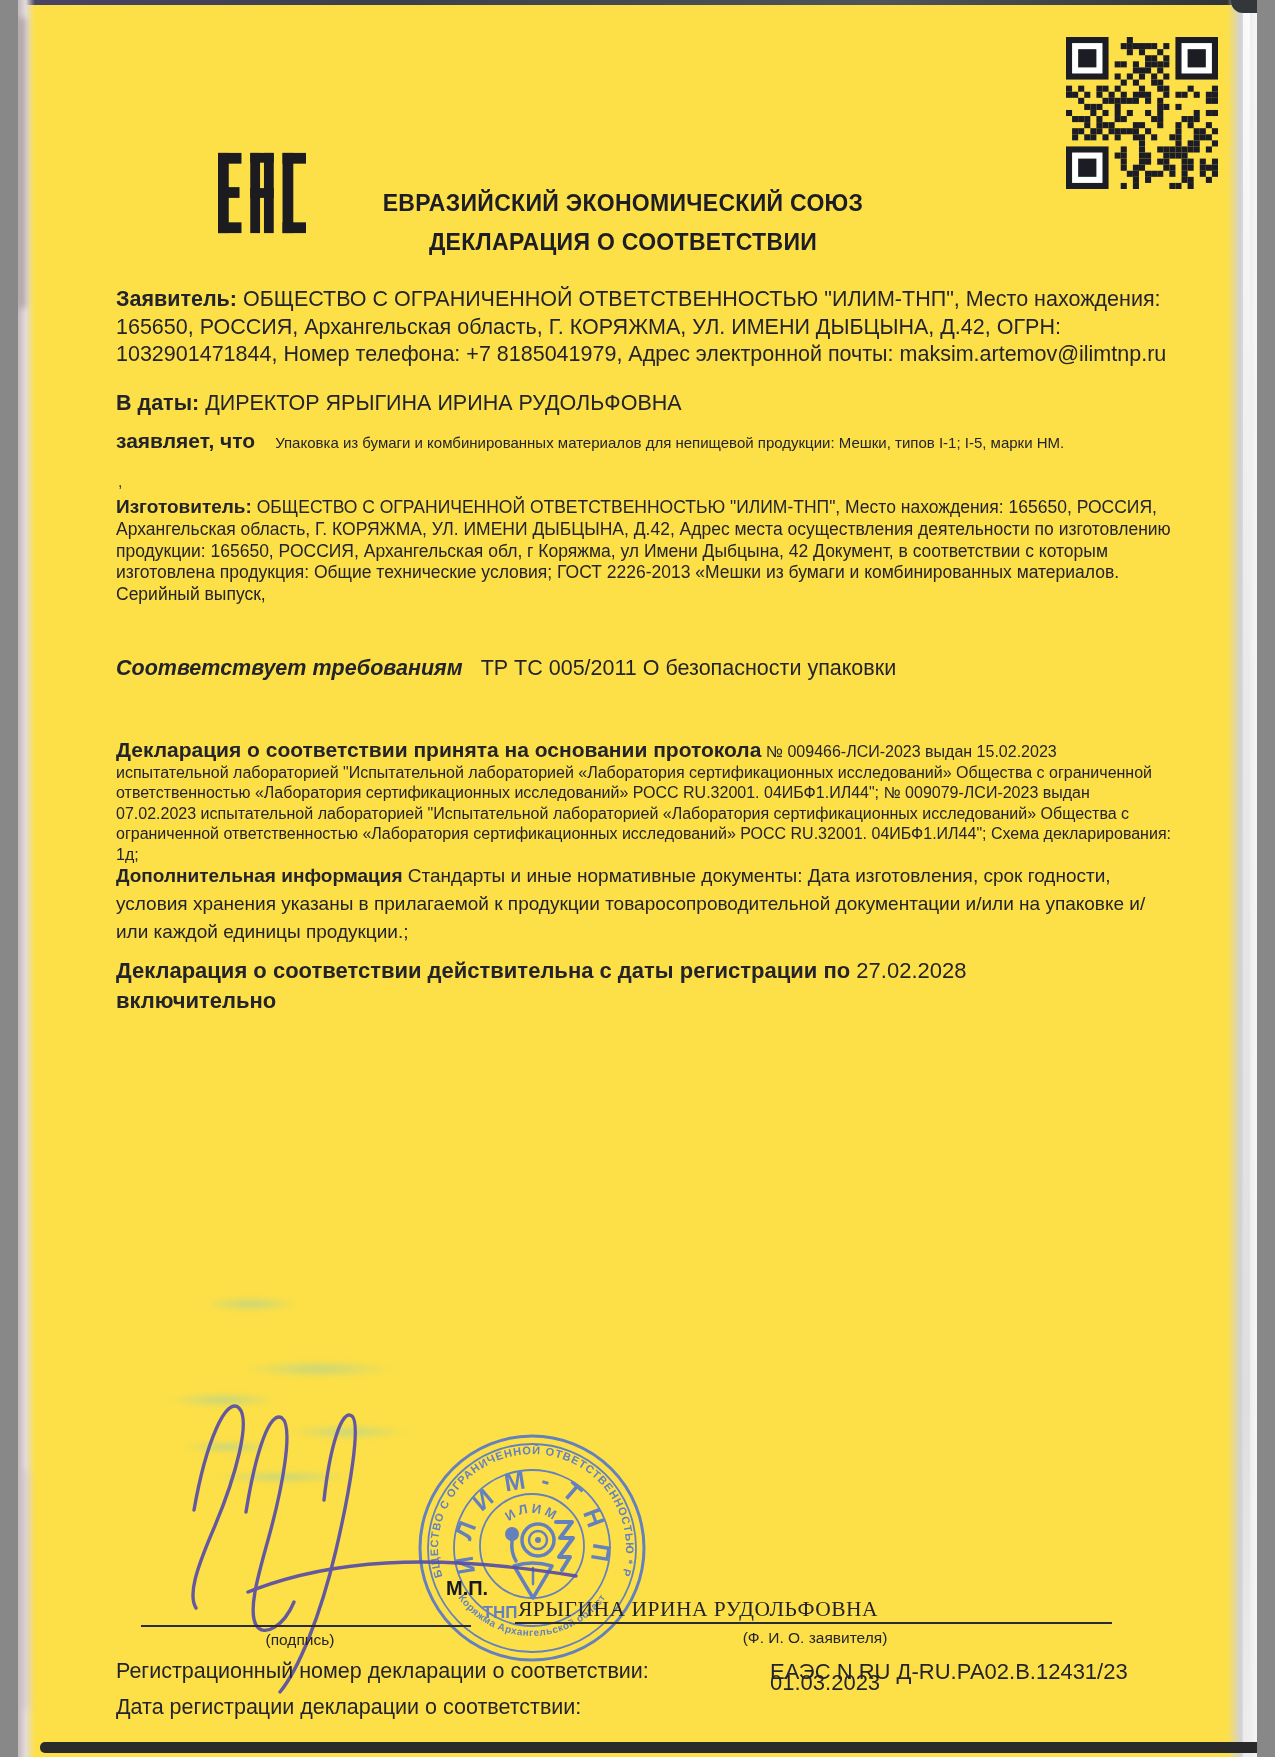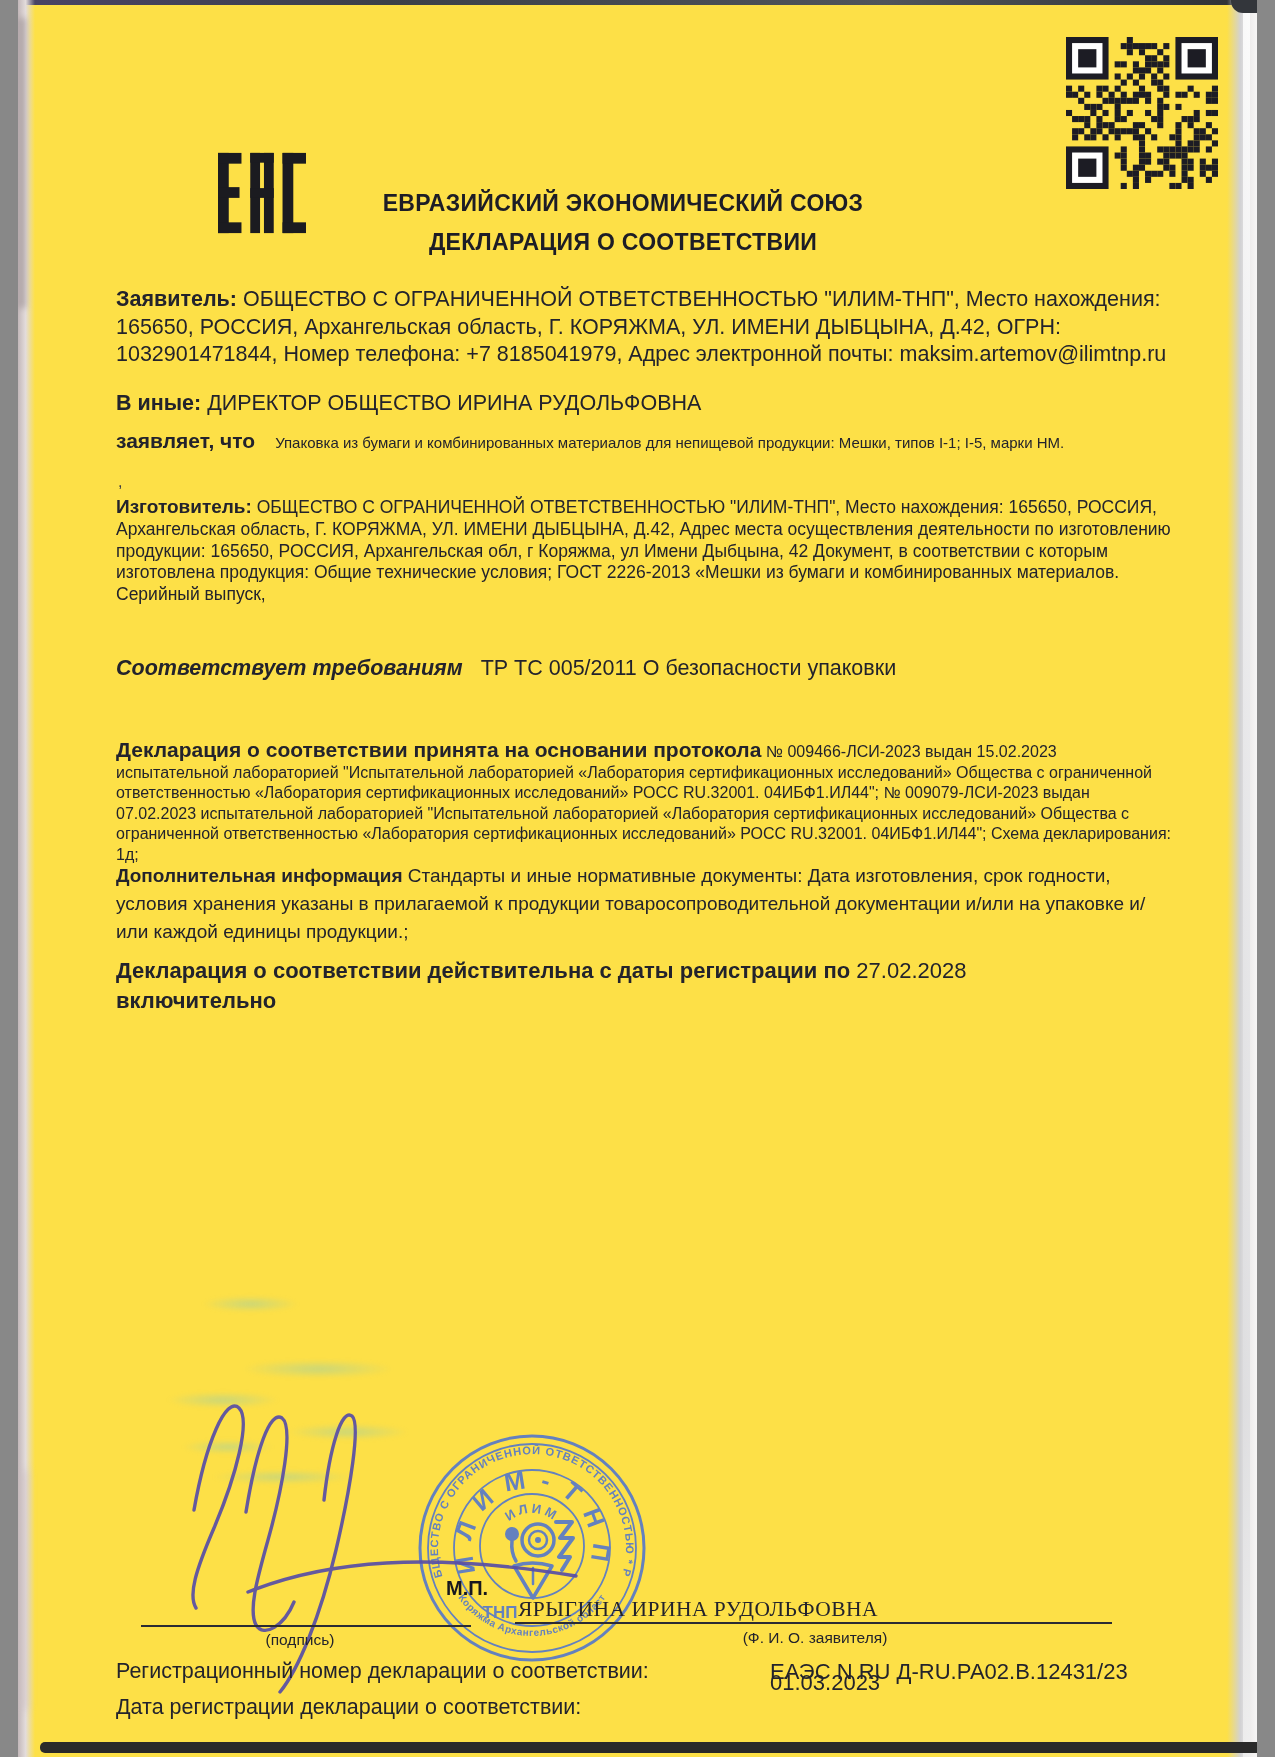--- a/index.html
+++ b/index.html
@@ -273,21 +273,21 @@
     <rect x="66" y="0" width="11" height="82"></rect>
       <rect x="66" y="0" width="24" height="11"></rect>
     <rect x="66" y="71" width="24" height="11"></rect>
   </svg>
 
   <div class="abs title" style="left:0;top:190px;width:1210px;">ЕВРАЗИЙСКИЙ ЭКОНОМИЧЕСКИЙ СОЮЗ</div>
   <div class="abs title" style="left:0;top:229px;width:1210px;">ДЕКЛАРАЦИЯ О СООТВЕТСТВИИ</div>
 
   <p class="abs para" style="left:98px;top:286px;width:1082px;"><b>Заявитель:</b> <span>ОБЩЕСТВО С ОГРАНИЧЕННОЙ ОТВЕТСТВЕННОСТЬЮ "ИЛИМ-ТНП", Место нахождения: 165650, РОССИЯ,  Архангельская область, Г. КОРЯЖМА, УЛ. ИМЕНИ ДЫБЦЫНА, Д.42, ОГРН: 1032901471844, Номер телефона: +7 8185041979, Адрес электронной почты: maksim.artemov@ilimtnp.ru</span></p>
 
-  <p class="abs para" style="left:98px;top:390px;width:1082px;"><b>В иные:</b> <span>ДИРЕКТОР ОБЩЕСТВО ИРИНА РУДОЛЬФОВНА</span></p>
+  <p class="abs para" style="left:98px;top:390px;width:1082px;"><b>В даты:</b> <span>ДИРЕКТОР ЯРЫГИНА ИРИНА РУДОЛЬФОВНА</span></p>
 
   <p class="abs" style="left:98px;top:429px;width:1082px;font-size:21px;line-height:24px;"><b style="margin-right:20px;">заявляет, что</b><span class="small-inline">Упаковка из бумаги и комбинированных материалов для непищевой продукции: Мешки, типов I-1; I-5, марки НМ.</span></p>
 
   <div class="abs" style="left:100px;top:473px;font-size:16px;color:#3a3a44;">,</div>
 
   <div class="abs mfr" style="left:98px;top:496px;width:1082px;">
     <p><b style="font-size:19px;">Изготовитель:</b> <span>ОБЩЕСТВО С ОГРАНИЧЕННОЙ ОТВЕТСТВЕННОСТЬЮ "ИЛИМ-ТНП", Место нахождения: 165650, РОССИЯ,  Архангельская область, Г. КОРЯЖМА, УЛ. ИМЕНИ ДЫБЦЫНА, Д.42, Адрес места осуществления деятельности по изготовлению продукции: 165650, РОССИЯ, Архангельская обл, г Коряжма, ул Имени Дыбцына, 42 Документ, в соответствии с которым изготовлена продукция: Общие технические условия; ГОСТ 2226-2013 «Мешки из бумаги и комбинированных материалов.</span></p>
     <p>Серийный выпуск,</p>
   </div>
 

